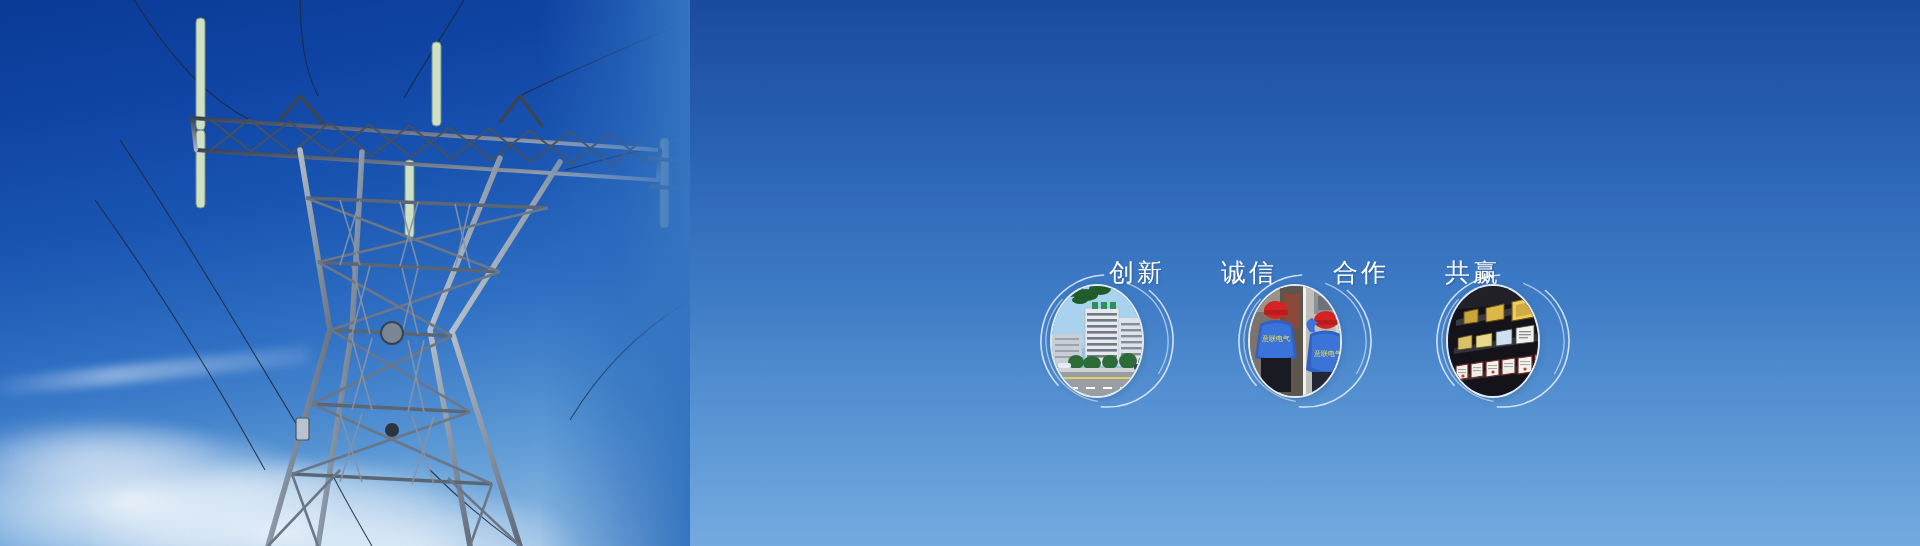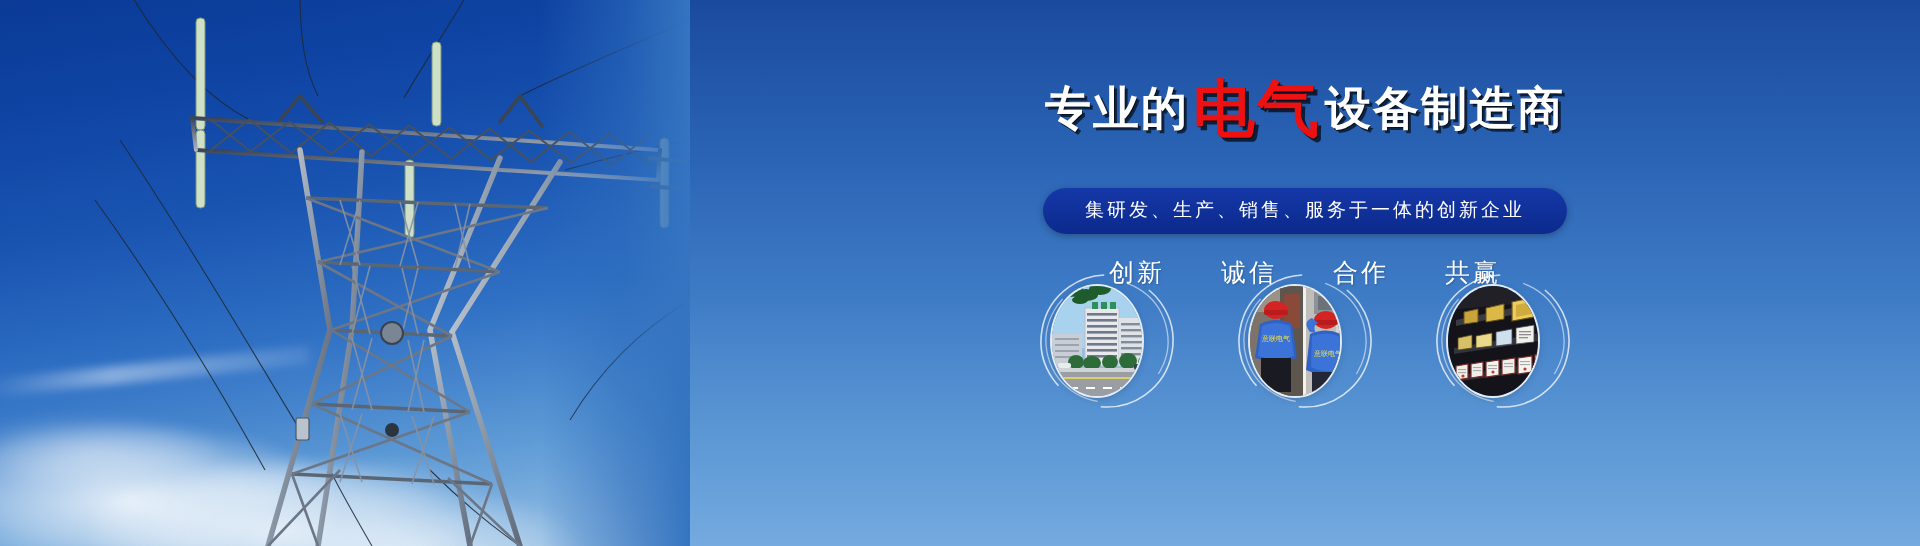--- a/index.html
+++ b/index.html
@@ -226,27 +226,21 @@
         <path d="M 648 158 L 690 162"></path>
         <path d="M 650 186 L 690 190"></path>
       </g>
     </svg>
 
     <div class="photo-fade"></div>
   </div>
 
   <div class="content">
 
-    <div class="headline">
-      <span class="hl-white">专业的</span><span class="hl-red">电气</span><span class="hl-white">设备制造商</span>
-    </div>
-
-    <div class="pill">
-      <span>集研发、生产、销售、服务于一体的创新企业</span>
-    </div>
+
 
     <div class="keywords">
       <span class="kw">创新</span>
       <span class="kw">诚信</span>
       <span class="kw">合作</span>
       <span class="kw">共赢</span>
     </div>
 
     <div class="circles">
 

